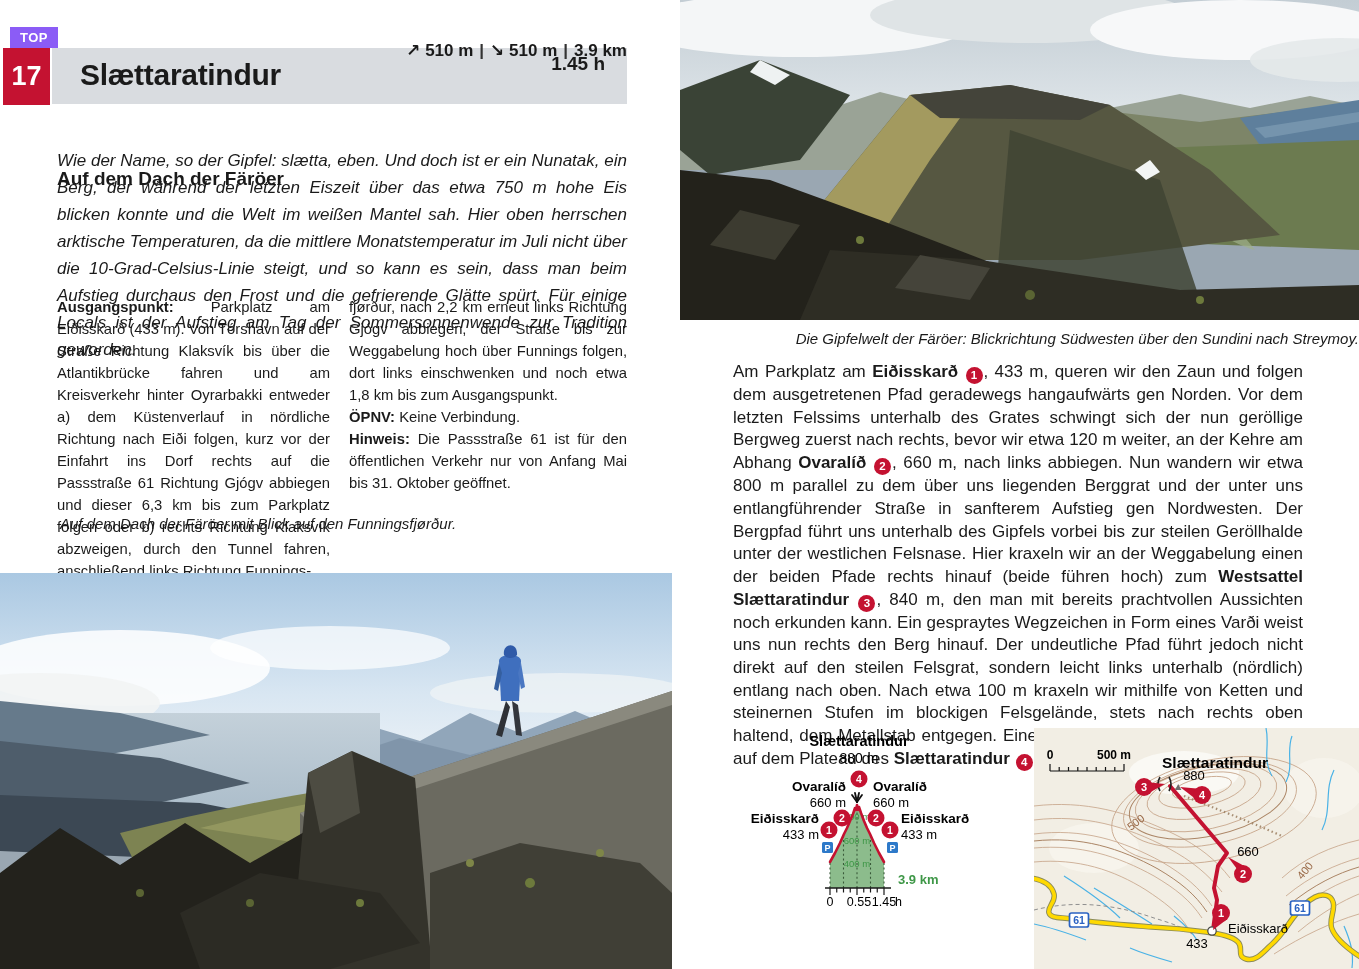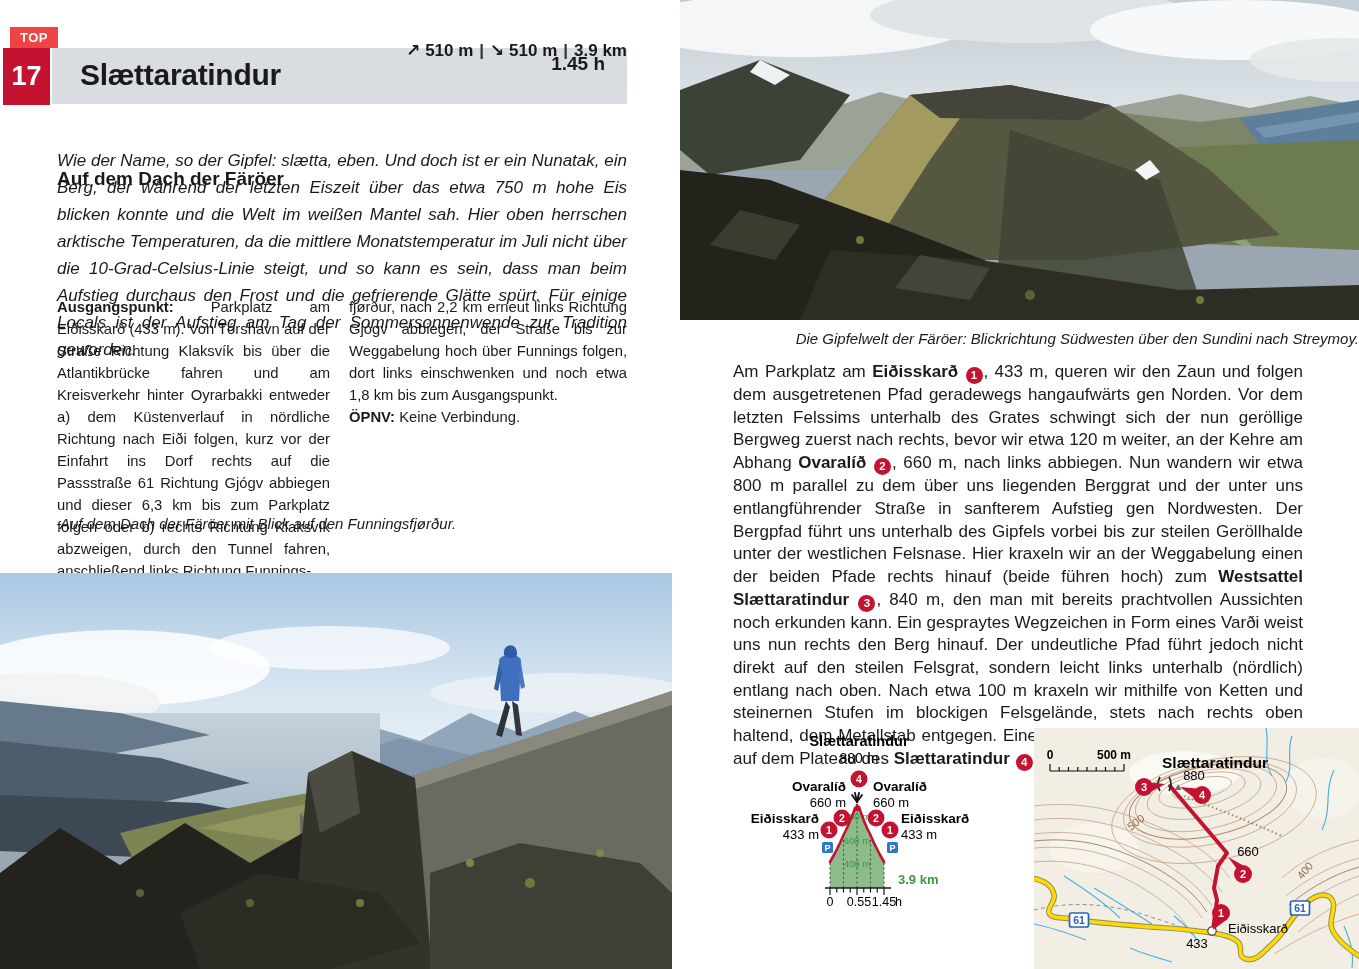--- a/index.html
+++ b/index.html
@@ -1,21 +1,21 @@
 <!DOCTYPE html>
 <html lang="de"><head>
 <meta charset="utf-8">
 <style>
   html,body{margin:0;padding:0;background:#ffffff;}
   body{font-family:"Liberation Sans","DejaVu Sans",sans-serif;color:#1a1a1a;}
   .page{position:relative;width:1359px;height:969px;background:#fff;overflow:hidden;}
   .abs{position:absolute;}
 
   
-  .top-badge{left:10px;top:27px;width:48px;height:21px;background:#ef4444;color:#fff;
+  .top-badge{left:10px;top:27px;width:48px;height:21px;background:#8b5cf6;color:#fff;
     font-weight:700;font-size:13px;display:flex;align-items:center;justify-content:center;letter-spacing:.5px;}
   .num-box{left:3px;top:48px;width:47px;height:57px;background:#c41231;color:#fff;
     font-weight:700;font-size:27px;display:flex;align-items:center;justify-content:center;}
   .title-bar{left:52px;top:48px;width:575px;height:56px;background:#d9dce0;}
   .page-title{position:absolute;left:28px;top:10px;font-weight:700;font-size:30px;letter-spacing:-.3px;}
   .duration{position:absolute;right:22px;top:5px;font-weight:700;font-size:19px;}
   .stats{left:0;top:40px;width:627px;text-align:right;font-size:17px;font-weight:600;}
   .stats .sep{padding:0 6px;color:#333;}
 
   
@@ -68,20 +68,21 @@
   <div class="abs heading">Auf dem Dach der Färöer</div>
   <div class="abs intro">Wie der Name, so der Gipfel: slætta, eben. Und doch ist er ein Nunatak, ein Berg, der während der letzten Eiszeit über das etwa 750 m hohe Eis blicken konnte und die Welt im weißen Mantel sah. Hier oben herrschen arktische Temperaturen, da die mittlere Monatstemperatur im Juli nicht über die 10-Grad-Celsius-Linie steigt, und so kann es sein, dass man beim Aufstieg durchaus den Frost und die gefrierende Glätte spürt. Für einige Locals ist der Aufstieg am Tag der Sommersonnenwende zur Tradition geworden.</div>
 
   <div class="abs info-cols">
     <div class="icol" style="width:273px">
       <p><b>Ausgangspunkt:</b><span> Parkplatz am Eiðisskarð (433 m). Von Tórshavn auf der Straße Richtung Klaksvík bis über die Atlantikbrücke fahren und am Kreisverkehr hinter Oyrarbakki entweder a) dem Küstenverlauf in nördliche Richtung nach Eiði folgen, kurz vor der Einfahrt ins Dorf rechts auf die Passstraße 61 Richtung Gjógv abbiegen und dieser 6,3 km bis zum Parkplatz folgen oder b) rechts Richtung Klaksvík abzweigen, durch den Tunnel fahren, anschließend links Richtung Funnings-</span></p>
     </div>
     <div class="icol" style="width:278px">
       <p><span>fjørður, nach 2,2 km erneut links Richtung Gjógv abbiegen, der Straße bis zur Weggabelung hoch über Funnings folgen, dort links einschwenken und noch etwa 1,8 km bis zum Ausgangspunkt.</span></p>
       <p><b>ÖPNV:</b><span> Keine Verbindung.</span></p>
+      <p><b>Hinweis:</b><span> Die Passstraße 61 ist für den öffentlichen Verkehr nur von Anfang Mai bis 31. Oktober geöffnet.</span></p>
     </div>
   </div>
 
   <div class="abs caption caption-left">Auf dem Dach der Färöer mit Blick auf den Funningsfjørður.</div>
 
   <div class="abs photo photo-left">
     <svg width="672" height="396" viewBox="0 0 672 396">
       <defs>
         <linearGradient id="sky1" x1="0" y1="0" x2="0" y2="1">
           <stop offset="0" stop-color="#aac8e2"></stop>

